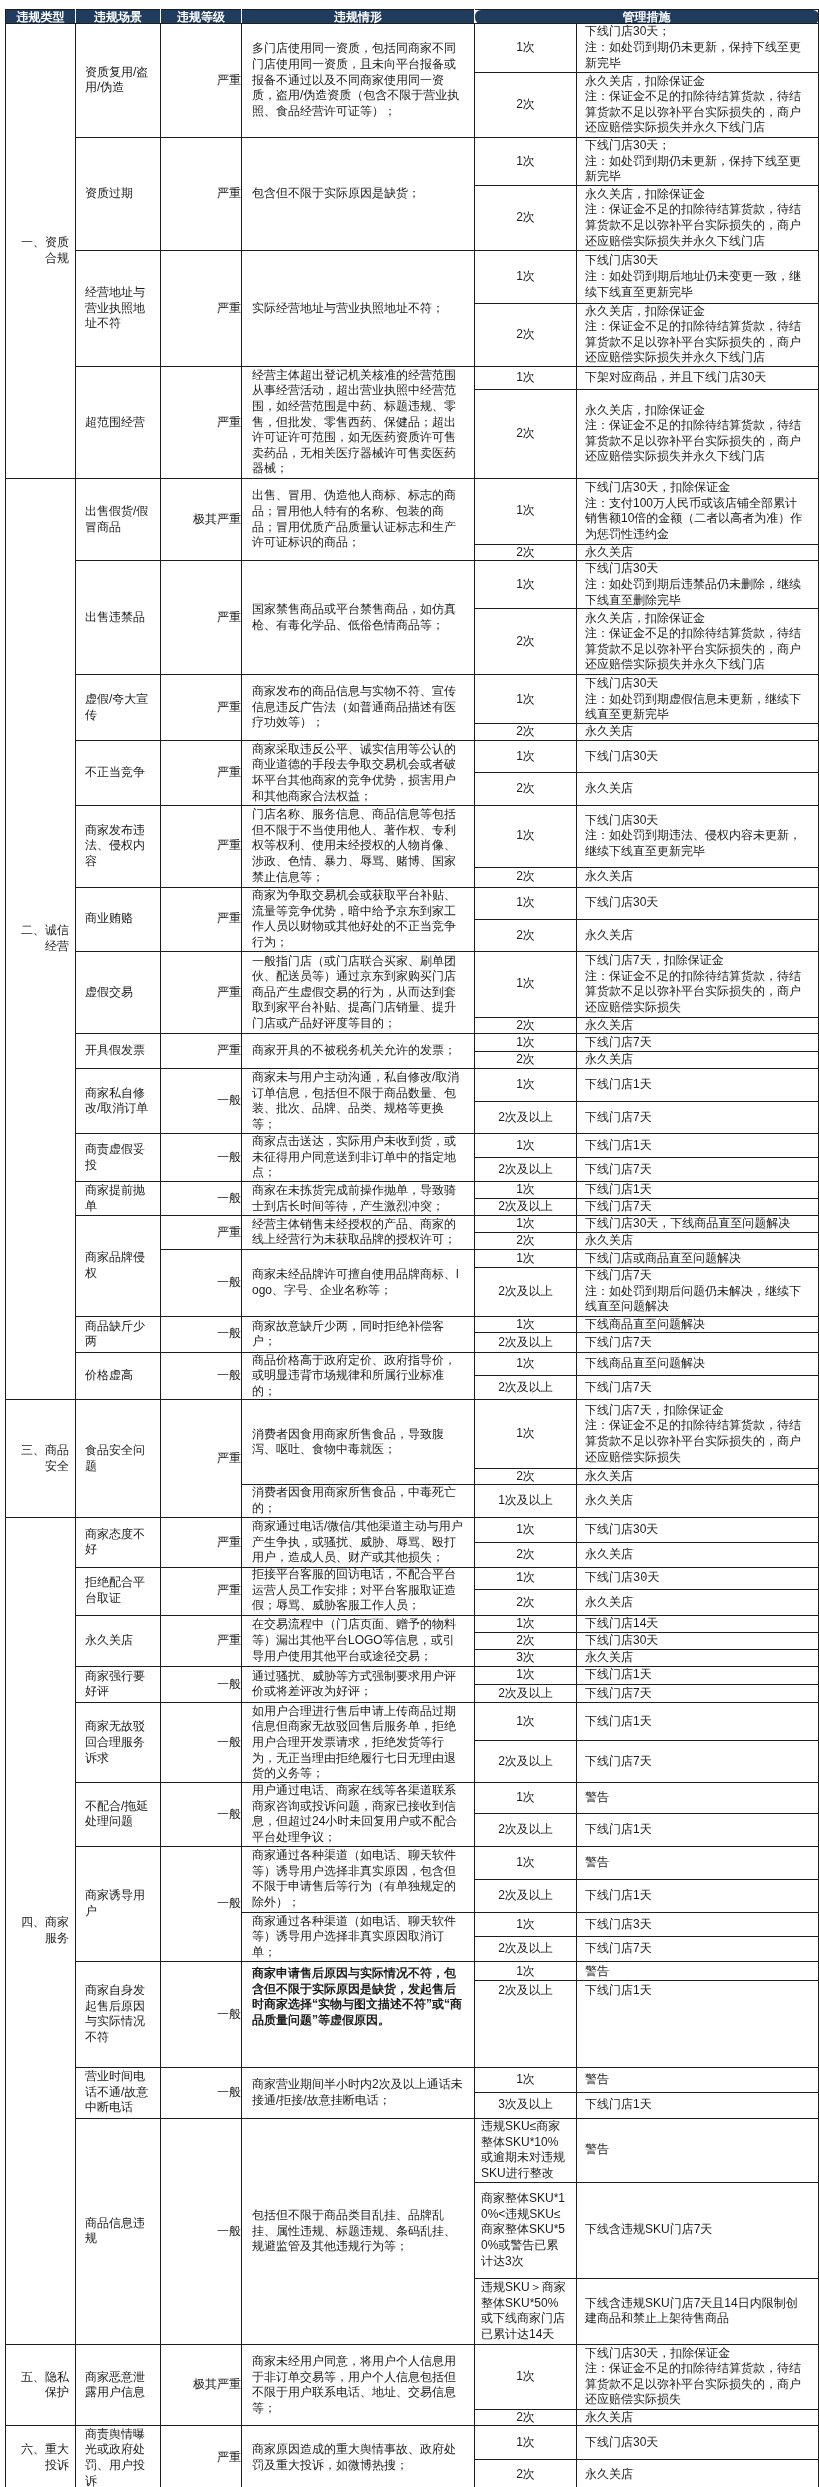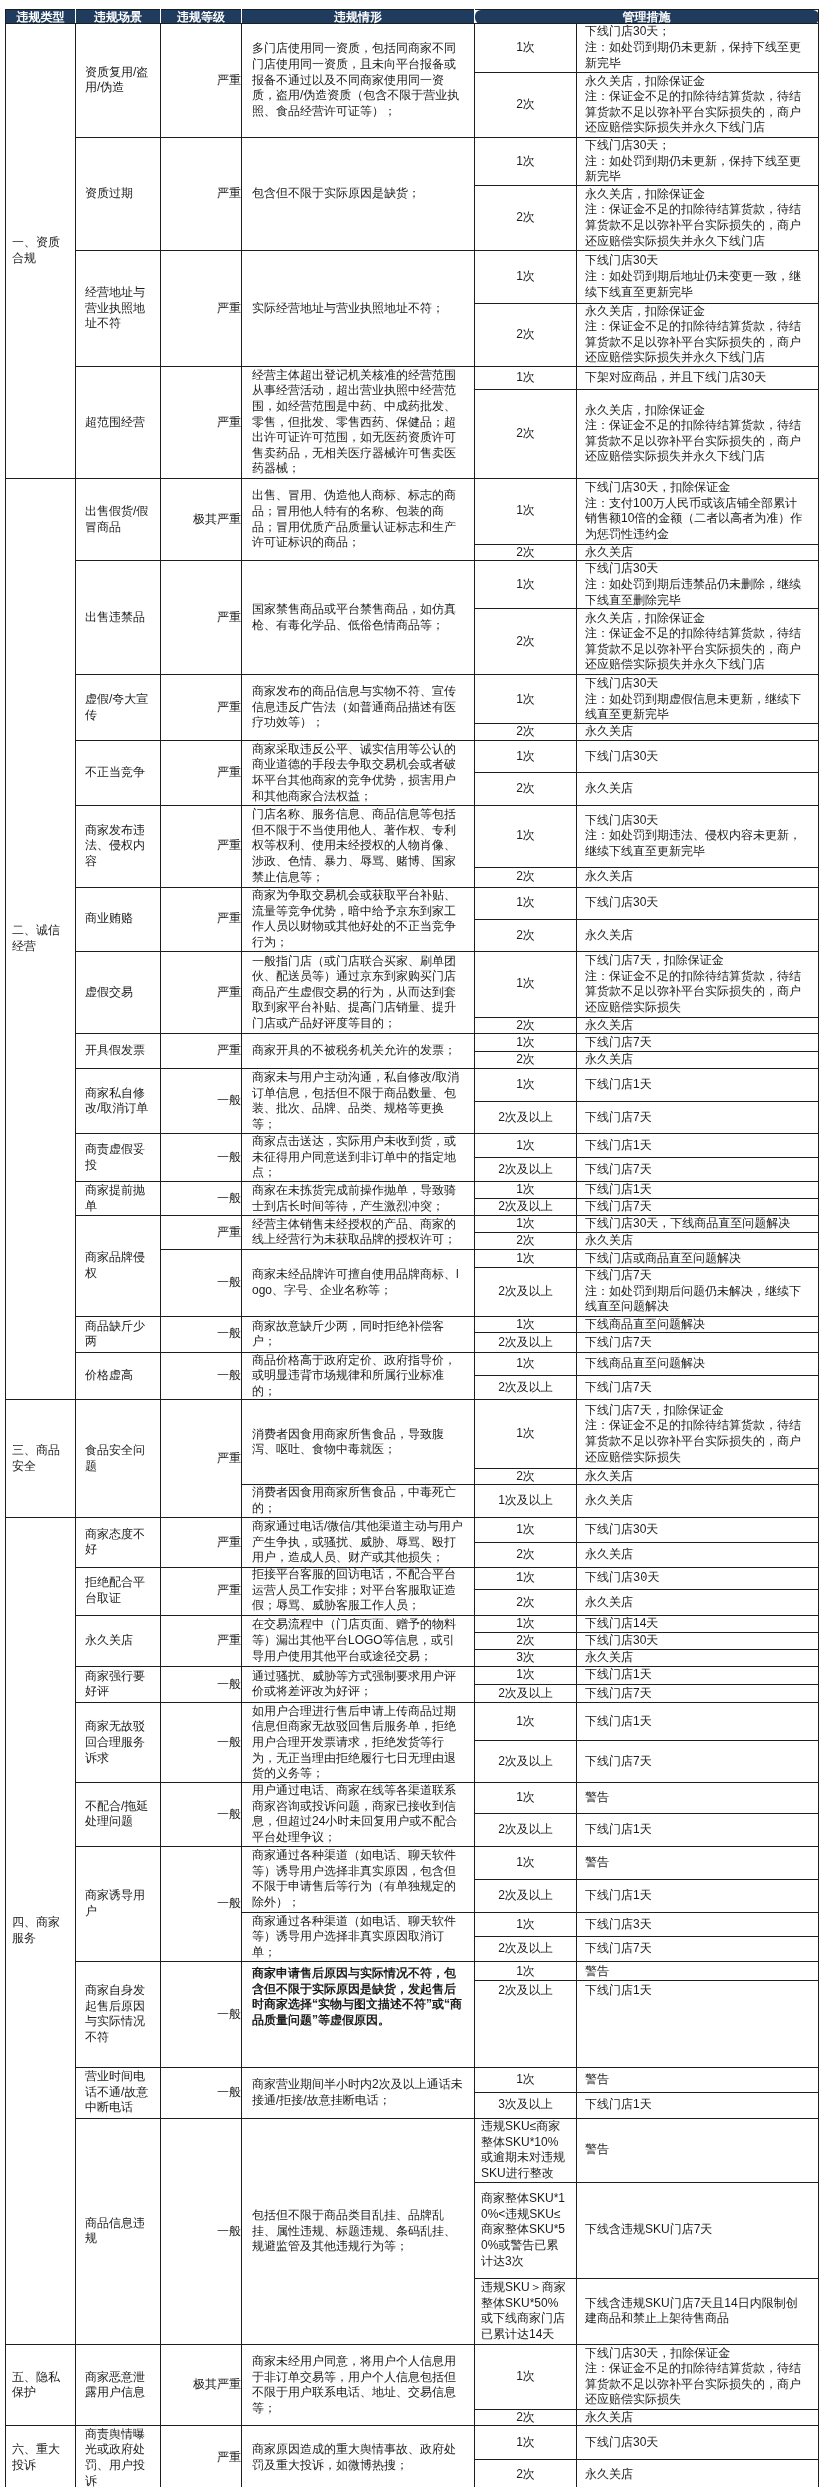--- a/index.html
+++ b/index.html
@@ -15,21 +15,21 @@
     font-size: 12px; line-height: 12px; height: 13px; padding: 0;
     text-align: center; vertical-align: middle;
     border: 1px solid #1e1e1e; border-left-color: #ffffff; border-right-color: #ffffff;
   }
   #rules-table th:first-child { border-left-color: #1e1e1e; }
   #rules-table th:last-child { border-right-color: #1e1e1e; border-radius: 6px; }
   #rules-table td {
     border: 1px solid #1e1e1e; padding: 0; vertical-align: middle;
     overflow: hidden; word-break: break-all;
   }
-  .c-type { text-align: left; padding: 0 6px !important; }
+  .c-type { text-align: right; padding: 0 6px !important; }
   .c-scene { text-align: left; padding: 0 6px 0 9px !important; margin-top: 28px; }
   .c-level { text-align: right; }
   .c-sit { text-align: left; padding: 0 9px 0 10px !important; }
   .c-count { text-align: center; }
   .c-count.cond { text-align: left; padding: 0 10px 0 6px !important; }
   .c-measure { text-align: left; padding: 0 14px 0 8px !important; }
   .c-sit.top { vertical-align: top !important; padding-top: 4px !important; font-weight: bold; }
   .c-count.top, .c-measure.top { vertical-align: top !important; padding-top: 2px !important; }
   .m-main, .m-note { display: block; }
 </style>
@@ -103,21 +103,21 @@
       <tr style="height: 62.3px;">
         <td class="c-count"><span>2次</span></td>
         <td class="c-measure">
           <span class="m-main">永久关店，扣除保证金</span>
           <span class="m-note">注：保证金不足的扣除待结算货款，待结算货款不足以弥补平台实际损失的，商户还应赔偿实际损失并永久下线门店</span>
         </td>
       </tr>
       <tr style="height: 22.7px;">
         <td class="c-scene" rowspan="2"><span>超范围经营</span></td>
         <td class="c-level" rowspan="2"><span>严重</span></td>
-        <td class="c-sit" rowspan="2"><span>经营主体超出登记机关核准的经营范围从事经营活动，超出营业执照中经营范围，如经营范围是中药、中成药批发、零售，但批发、零售西药、保健品；超出许可证许可范围，如无医药资质许可售卖药品，无相关医疗器械许可售卖医药器械；</span></td>
+        <td class="c-sit" rowspan="2"><span>经营主体超出登记机关核准的经营范围从事经营活动，超出营业执照中经营范围，如经营范围是中药、标题违规、零售，但批发、零售西药、保健品；超出许可证许可范围，如无医药资质许可售卖药品，无相关医疗器械许可售卖医药器械；</span></td>
         <td class="c-count"><span>1次</span></td>
         <td class="c-measure">
           <span class="m-main">下架对应商品，并且下线门店30天</span>
         </td>
       </tr>
       <tr style="height: 89px;">
         <td class="c-count"><span>2次</span></td>
         <td class="c-measure">
           <span class="m-main">永久关店，扣除保证金</span>
           <span class="m-note">注：保证金不足的扣除待结算货款，待结算货款不足以弥补平台实际损失的，商户还应赔偿实际损失并永久下线门店</span>

